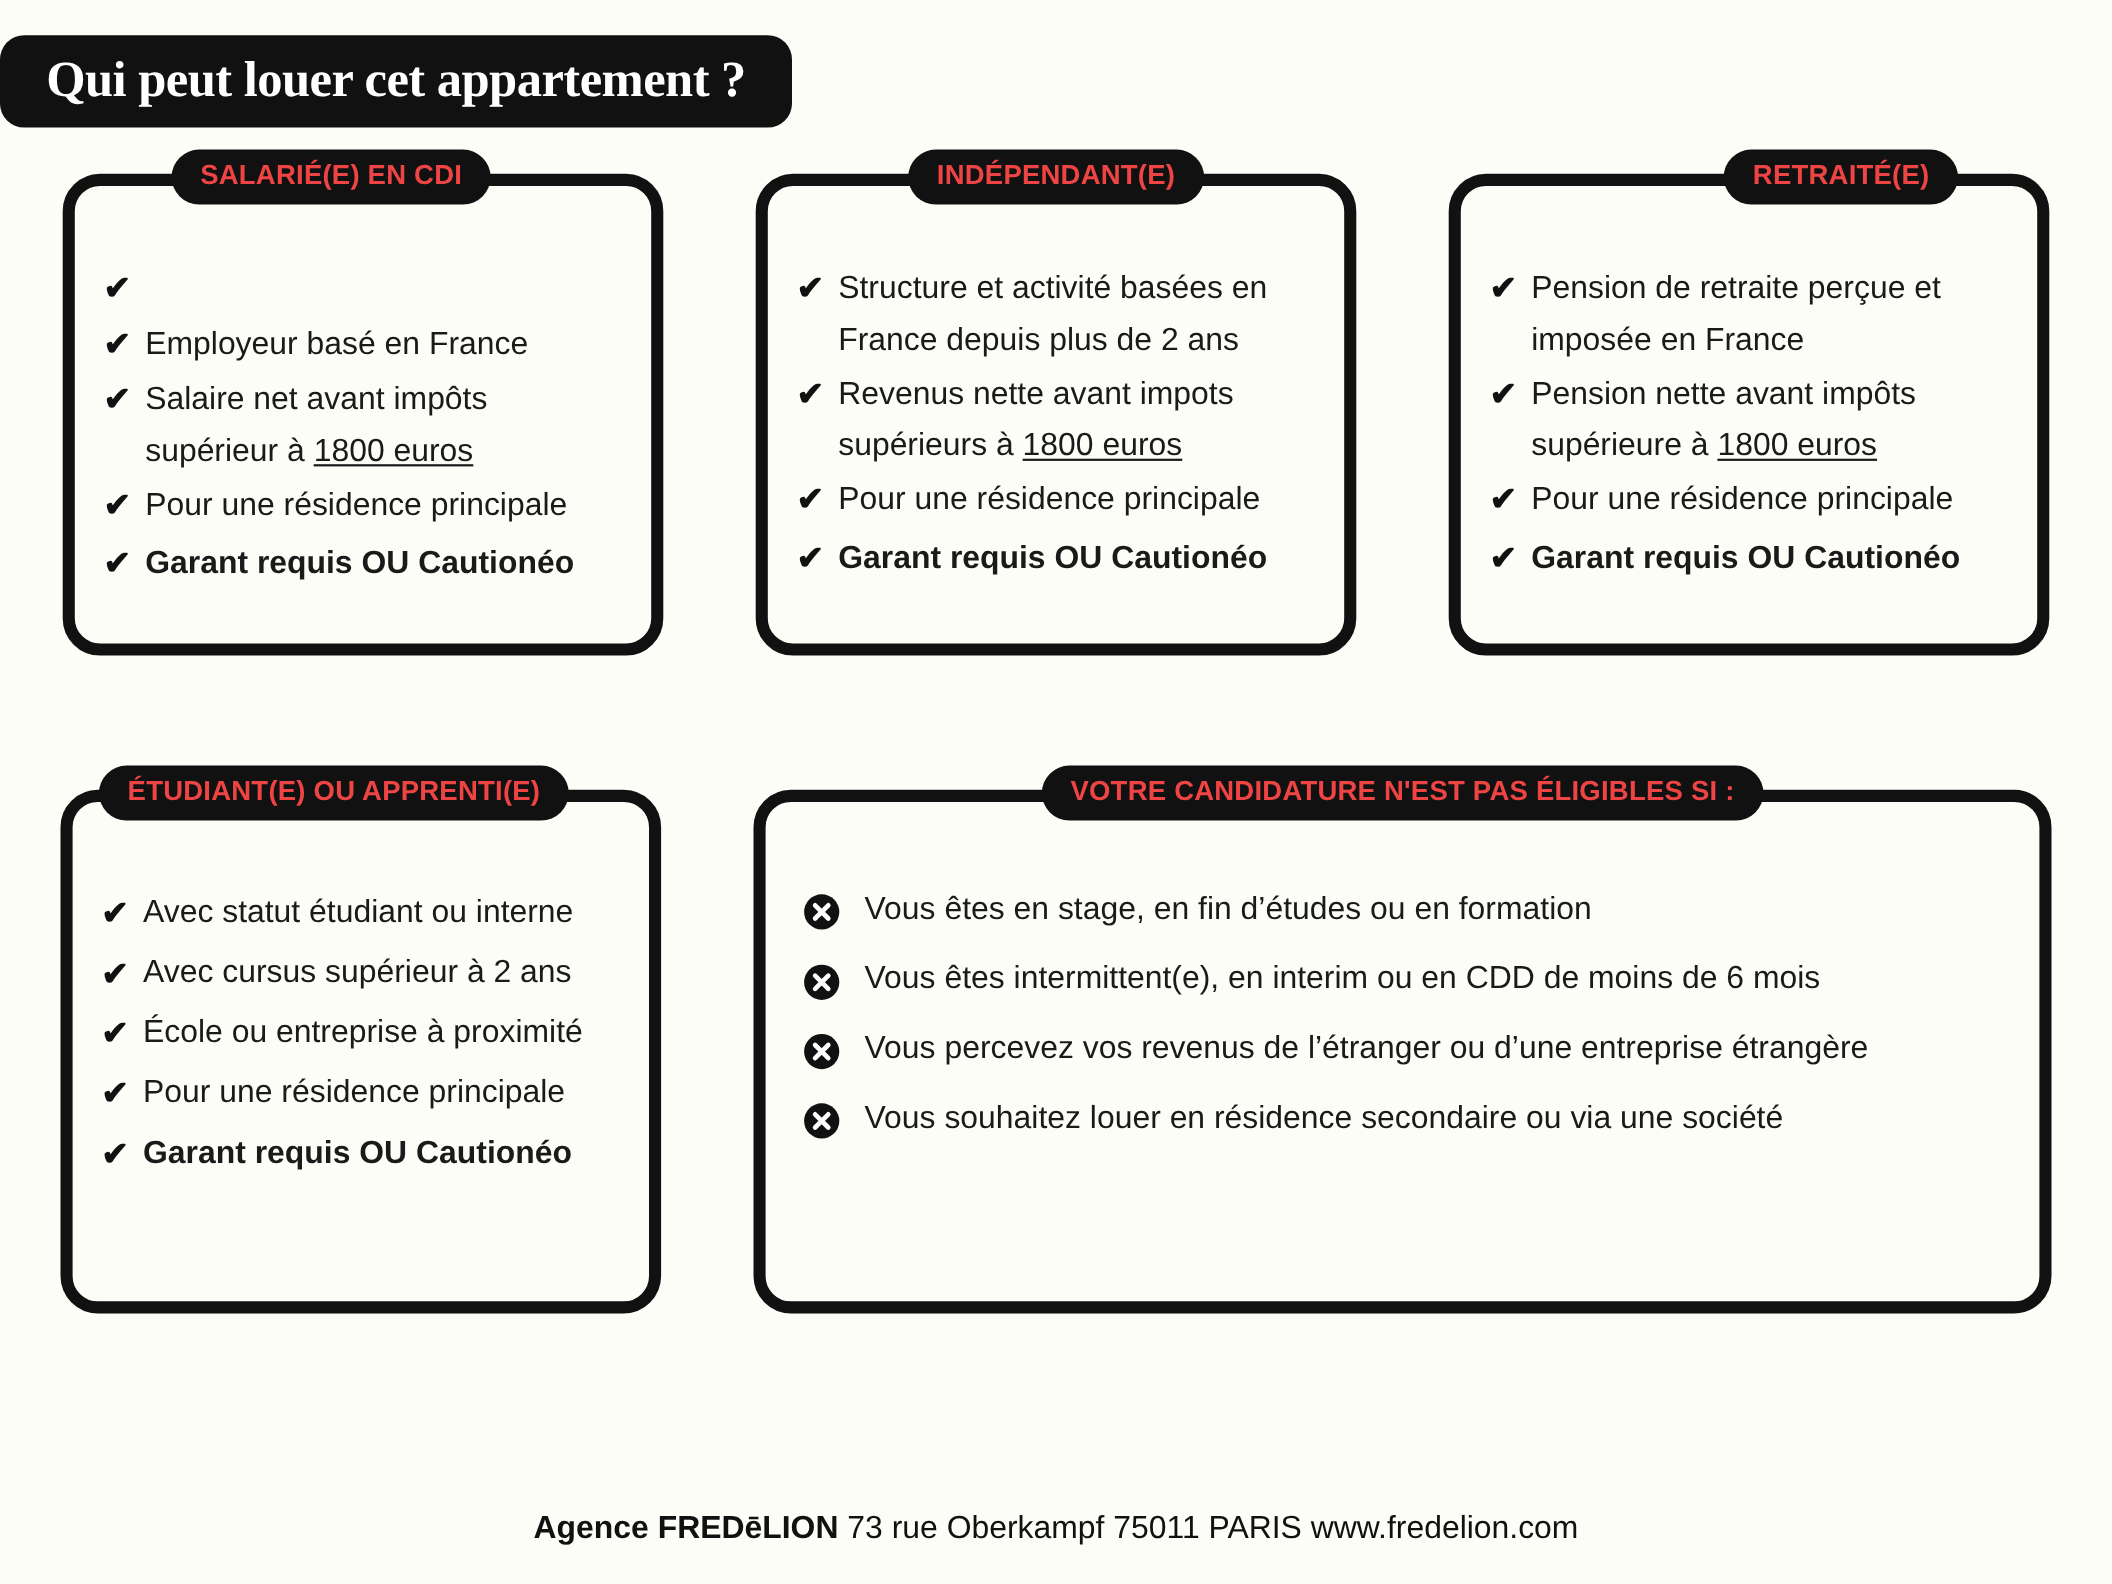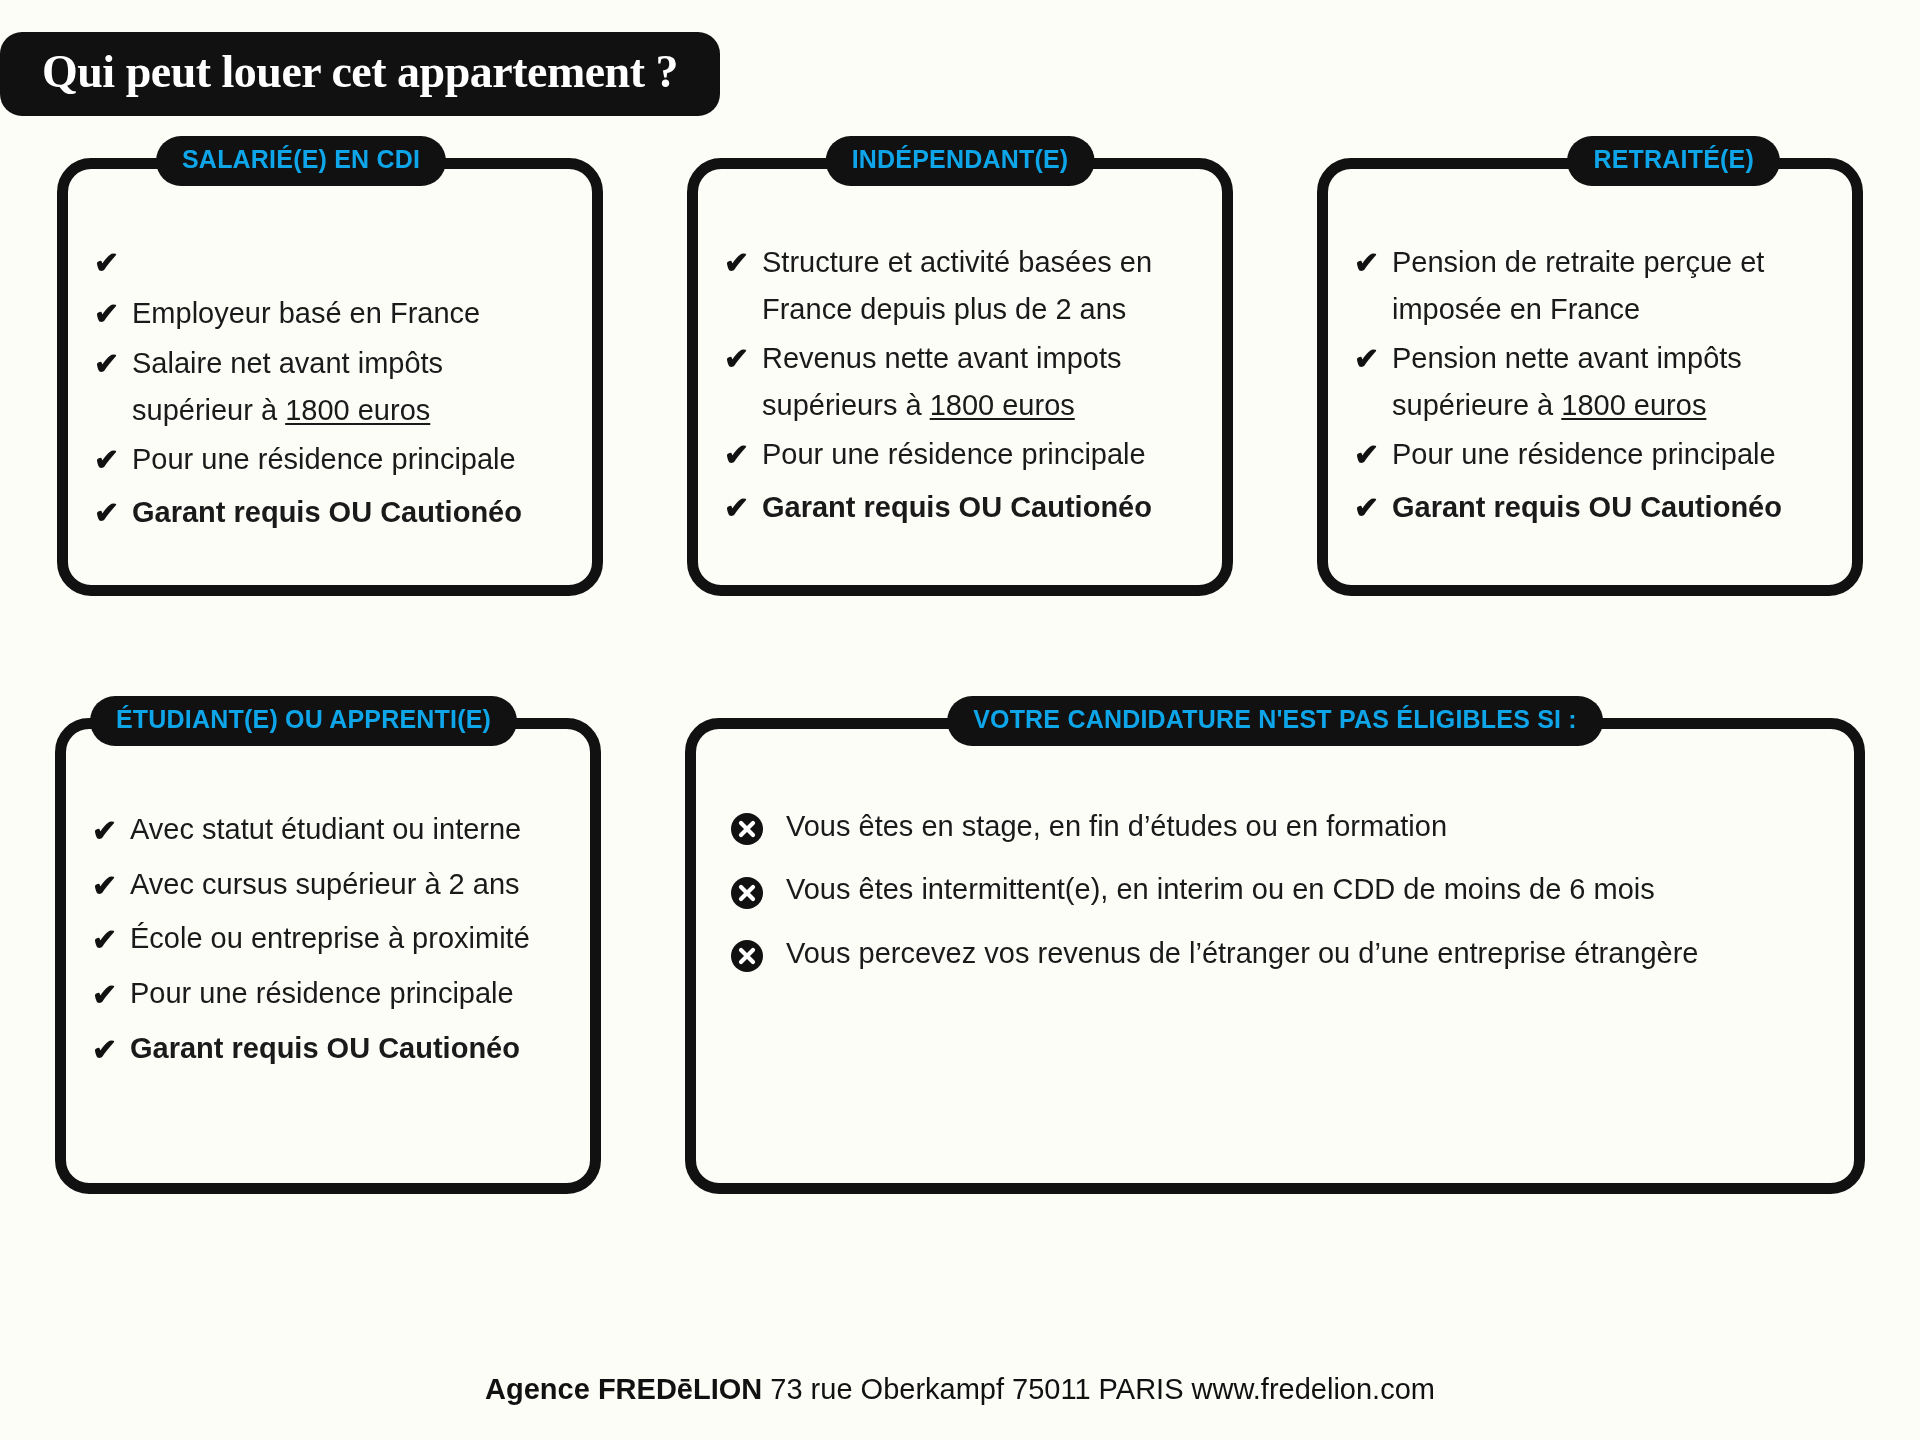--- a/index.html
+++ b/index.html
@@ -68,21 +68,21 @@
     width: 1180px;
     min-height: 476px;
     padding: 78px 34px 26px 34px;
   }
 
   
   .card-badge {
     position: absolute;
     top: -33px;
     background: #111111;
-    color: #0ea5e9;
+    color: #ef4444;
     border-radius: 26px;
     padding: 10px 26px 12px 26px;
     font-size: 25px;
     font-weight: bold;
     letter-spacing: 0.2px;
     white-space: nowrap;
     line-height: 1.1;
   }
   .badge-left-ish { left: 88px; }
   .badge-centerish { left: 50%; transform: translateX(-50%); }
@@ -303,20 +303,29 @@
       </li>
       <li>
         <span class="x-icon">
           <svg width="34" height="34" viewBox="0 0 34 34" aria-hidden="true">
             <circle cx="17" cy="17" r="16" fill="#111111"></circle>
             <path d="M11 11 L23 23 M23 11 L11 23" stroke="#ffffff" stroke-width="4.2" stroke-linecap="round"></path>
           </svg>
         </span>
         <span class="item-text">Vous percevez vos revenus de l’étranger ou d’une entreprise étrangère</span>
       </li>
+      <li>
+        <span class="x-icon">
+          <svg width="34" height="34" viewBox="0 0 34 34" aria-hidden="true">
+            <circle cx="17" cy="17" r="16" fill="#111111"></circle>
+            <path d="M11 11 L23 23 M23 11 L11 23" stroke="#ffffff" stroke-width="4.2" stroke-linecap="round"></path>
+          </svg>
+        </span>
+        <span class="item-text">Vous souhaitez louer en résidence secondaire ou via une société</span>
+      </li>
     </ul>
   </div>
 
 </div>
 
 <div class="footer">
   <span class="agency">Agence FREDēLION</span><span> 73 rue Oberkampf 75011 PARIS www.fredelion.com</span>
 </div>
 
 </body></html>

